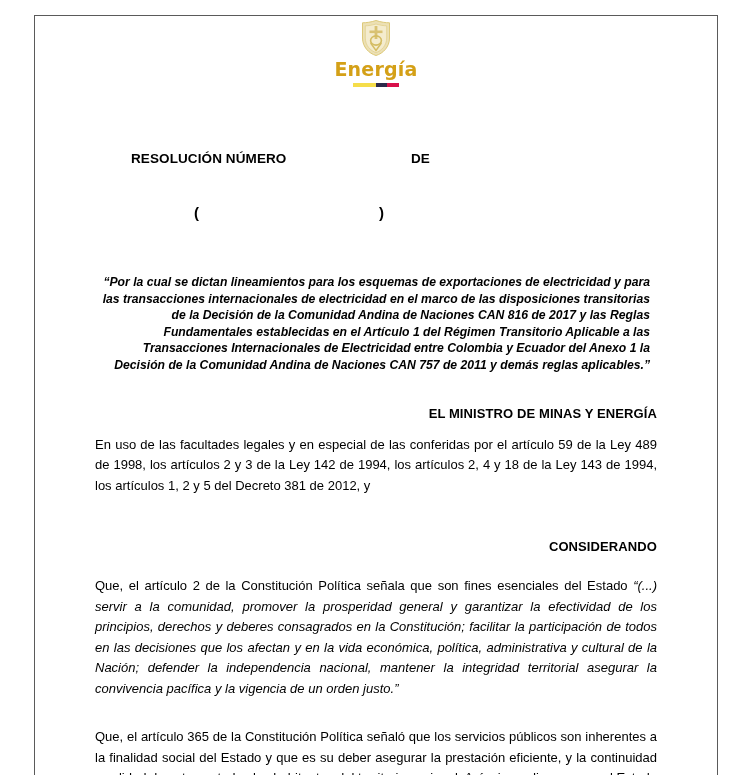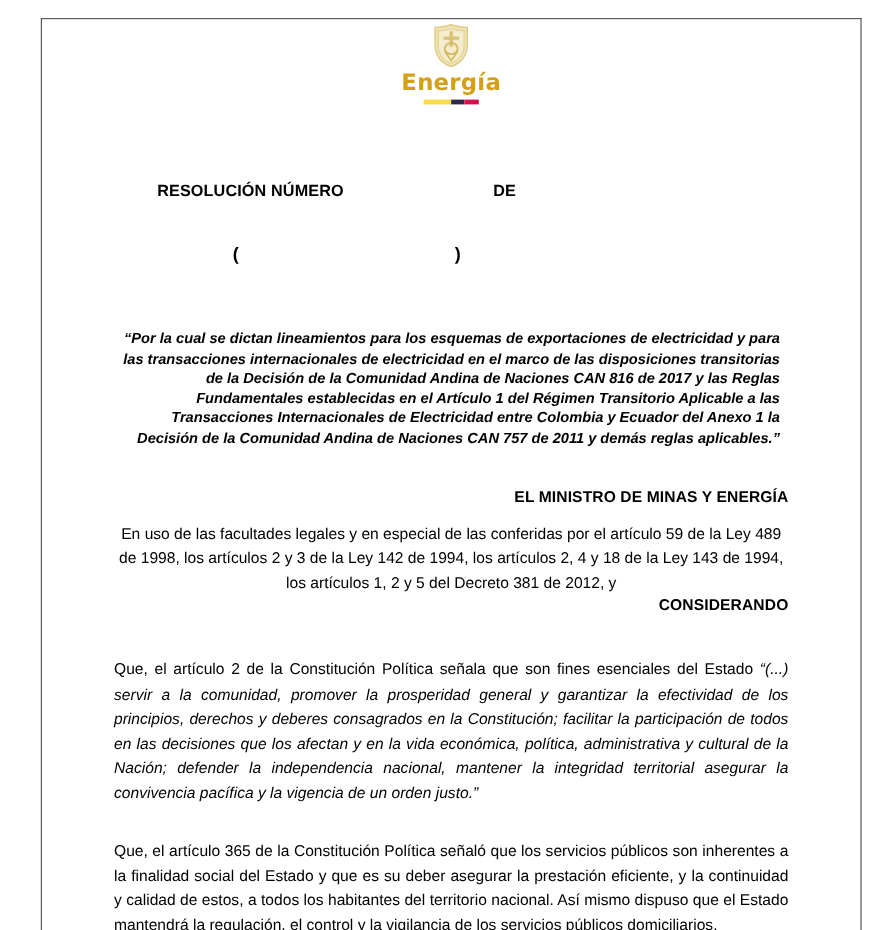--- a/index.html
+++ b/index.html
@@ -109,31 +109,31 @@
   }
 
   
   .section-title {
     text-align: right;
     font-size: 13px;
     font-weight: bold;
     letter-spacing: 0.1px;
   }
   .section-title.ministro    { margin-top: 32px; }
-  .section-title.considerando{ }
+  .section-title.considerando{ margin-top: 43px; }
 
   
   .para {
     font-size: 13px;
     line-height: 20.5px;
     text-align: justify;
   }
-  .para.centered { text-align: center; }
+  .para.centered { }
   .para.facultades { margin-top: 14px; }
-  .para.considerando-1 { margin-top: 37px; }
+  .para.considerando-1 { margin-top: 22px; }
   .para.considerando-2 { margin-top: 28px; }
   .para i { font-style: italic; }
 </style>
 </head>
 <body>
 
 <div class="page">
 
   <div class="page-frame"></div>
 

